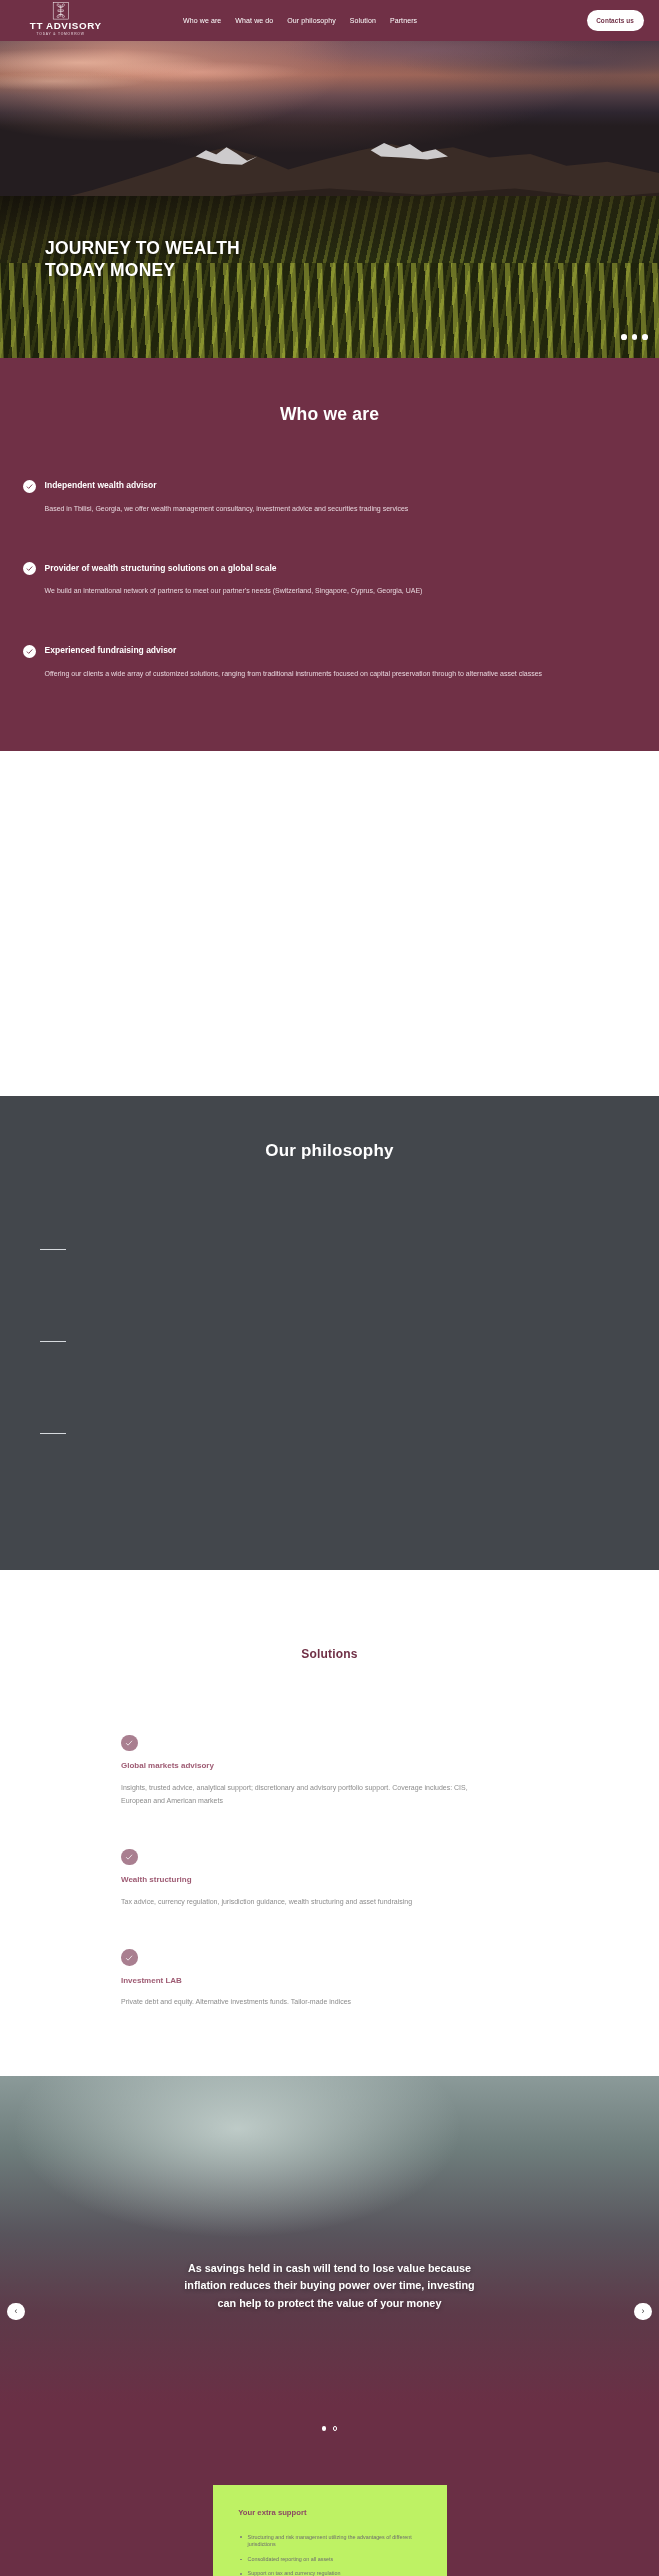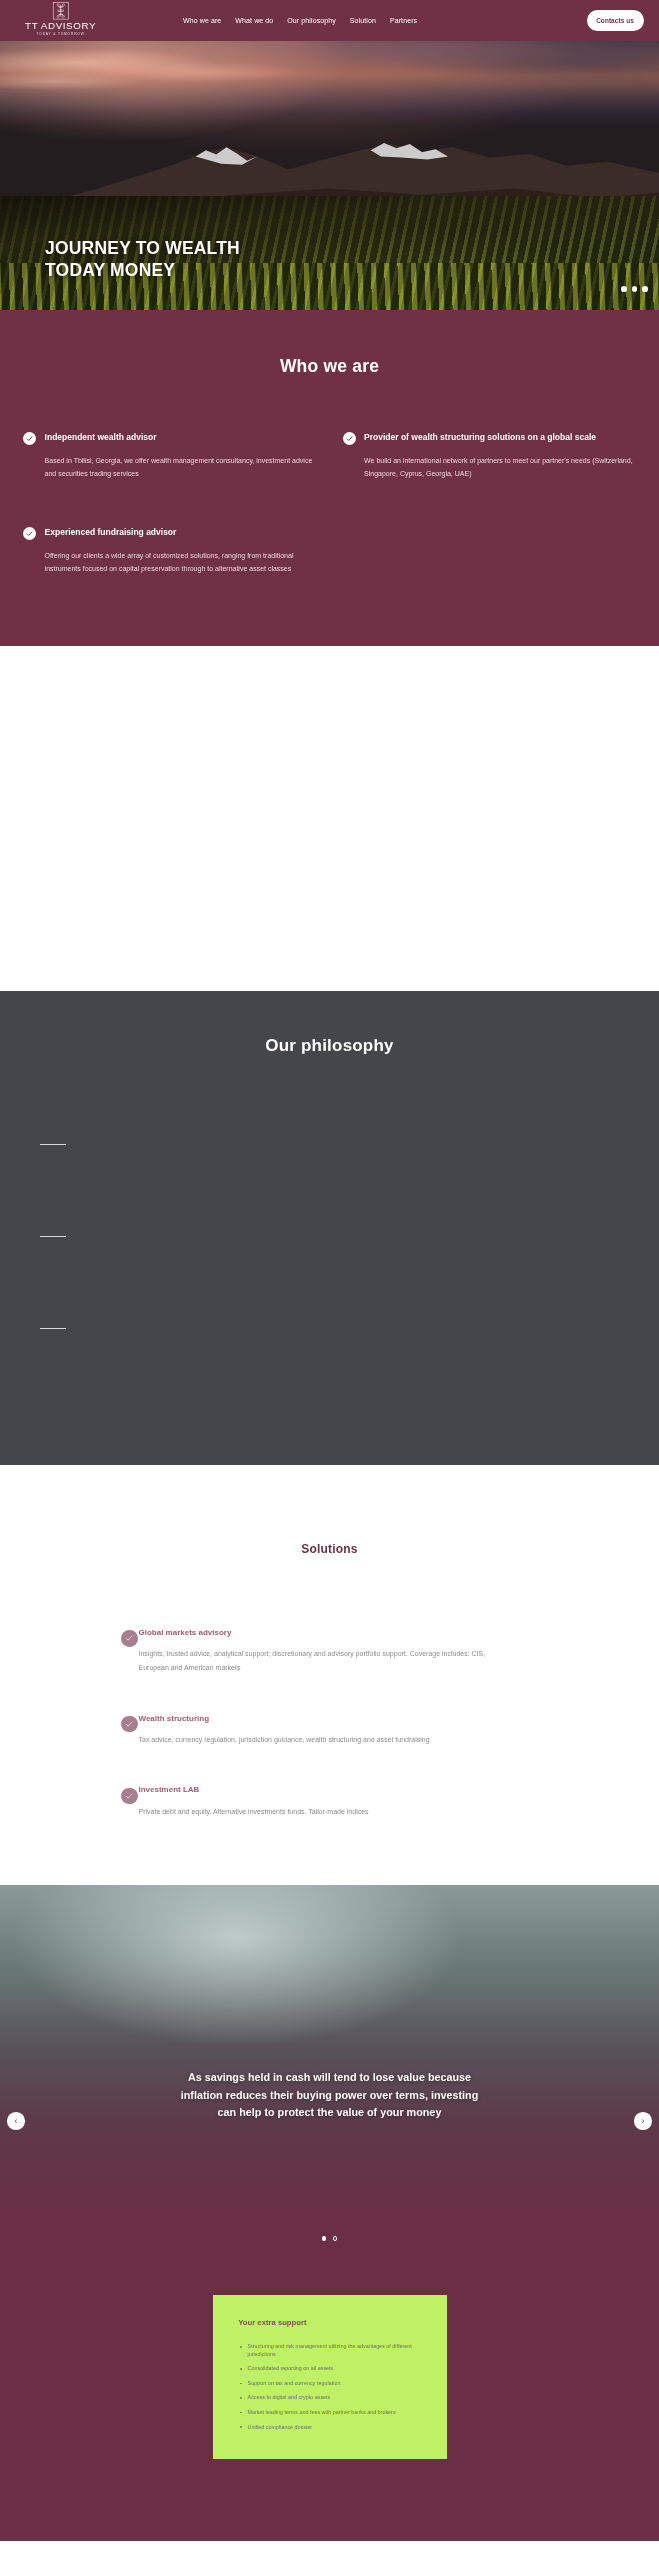--- a/index.html
+++ b/index.html
@@ -32,24 +32,25 @@
     color: #fff;
   }
   .brand-mark {
     width: 17.5px;
     height: 17.5px;
     margin: 0 auto 1px;
     display: block;
   }
   .brand-name {
     font-size: 9.8px;
-    font-weight: 400;
+    font-weight: 700;
     letter-spacing: 0.6px;
     line-height: 1;
     color: #ffffff;
+    text-align: right;
   }
   .brand-tag {
     font-size: 3.3px;
     letter-spacing: 0.8px;
     color: #e9d9e0;
     margin-top: 1.5px;
   }
 
   .main-nav {
     position: absolute;
@@ -82,21 +83,21 @@
     font-weight: 700;
     font-family: "Liberation Sans", sans-serif;
     cursor: pointer;
     letter-spacing: 0.1px;
   }
 
   
   .hero {
     position: relative;
     width: 659px;
-    height: 269px;
+    height: 317px;
     overflow: hidden;
     background: #2a1c18;
   }
   .hero-sky {
     position: absolute; inset: 0;
     background:
       radial-gradient(ellipse 361px 134px at 18% 8%, rgba(255,180,150,.55), transparent 65%),
       radial-gradient(ellipse 464px 155px at 45% 2%, rgba(240,150,140,.35), transparent 70%),
       linear-gradient(180deg, #4b3a47 0%, #6b4a4a 10%, #8a5a4c 20%, #4e3c44 32%, #2e2630 42%, #241d20 50%);
     height: 170px;
@@ -169,21 +170,21 @@
     color: #ffffff;
     font-size: 17.5px;
     font-weight: 700;
     letter-spacing: 0.2px;
     margin-bottom: 54px;
   }
   .who-grid {
     width: 613px;
     margin: 0 auto;
     display: grid;
-    grid-template-columns: 1fr 1fr;
+    grid-template-columns: 1fr;
     column-gap: 26px;
     row-gap: 46px;
   }
   .who-item { display: flex; gap: 8.2px; align-items: flex-start; }
   .check-circle {
     flex: 0 0 auto;
     width: 13.4px; height: 13.4px; border-radius: 50%;
     background: #ffffff;
     display: flex; align-items: center; justify-content: center;
     margin-top: 0.5px;
@@ -257,21 +258,21 @@
     letter-spacing: 0.2px;
     margin-bottom: 72px;
   }
   .sol-list {
     width: 464px;
     margin: 0 auto 0 121px;
     display: flex;
     flex-direction: column;
     gap: 39px;
   }
-  .sol-item { display: flex; gap: 1px; align-items: flex-start; }
+  .sol-item { display: flex; gap: 10px; align-items: flex-start; flex-direction: column; }
   .sol-circle {
     flex: 0 0 auto;
     width: 16.5px; height: 16.5px; border-radius: 50%;
     background: #a97f90;
     display: flex; align-items: center; justify-content: center;
     margin-top: 2.1px;
   }
   .sol-circle svg { width: 8.2px; height: 8.2px; }
   .sol-item h3 {
     color: #9e5b73;
@@ -541,21 +542,21 @@
         <p>Private debt and equity. Alternative investments funds. Tailor-made indices</p>
       </div>
     </div>
 
   </div>
 </section>
 
 <section class="quote-wrap">
   <button class="q-arrow prev">‹</button>
   <button class="q-arrow next">›</button>
-  <p class="quote-text">As savings held in cash will tend to lose value because inflation reduces their buying power over terms, investing can help to protect the value of your money</p>
+  <p class="quote-text">As savings held in cash will tend to lose value because inflation reduces their buying power over time, investing can help to protect the value of your money</p>
 </section>
 
 <section class="support-band">
   <div class="quote-dots">
     <span class="active"></span>
     <span class="idle"></span>
   </div>
 
   <div class="support-card">
     <h3>Your extra support</h3>

